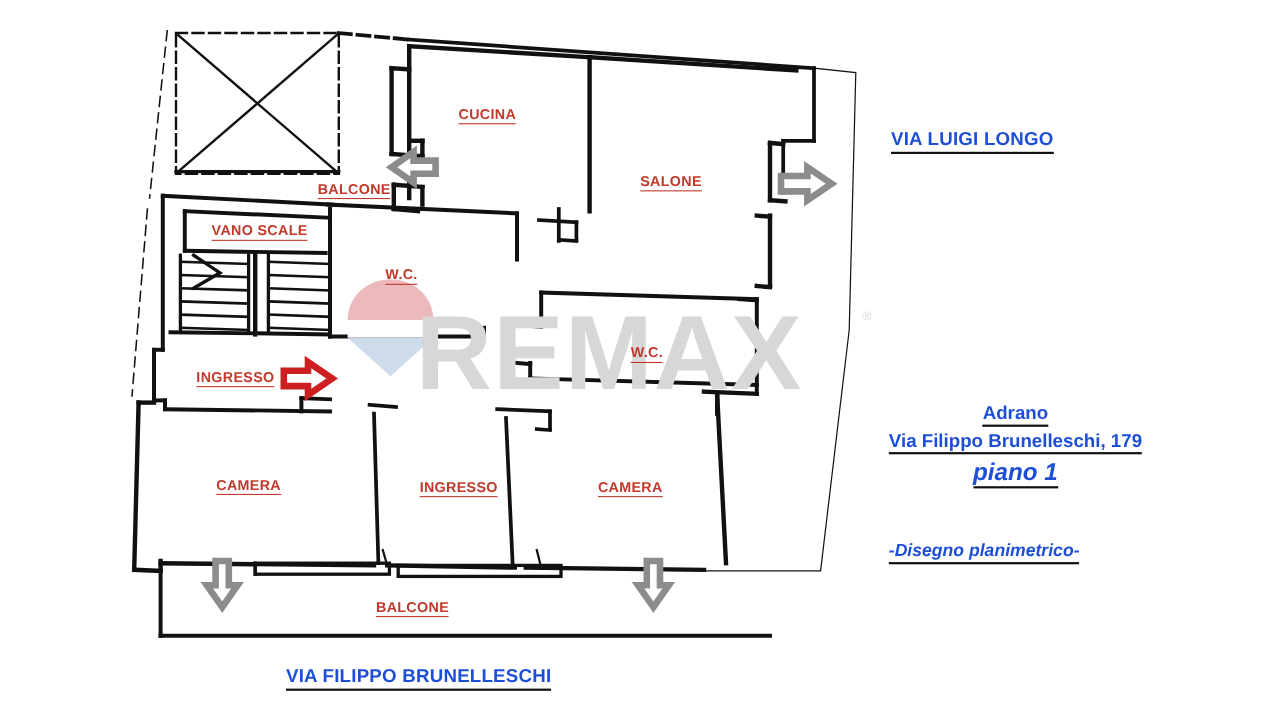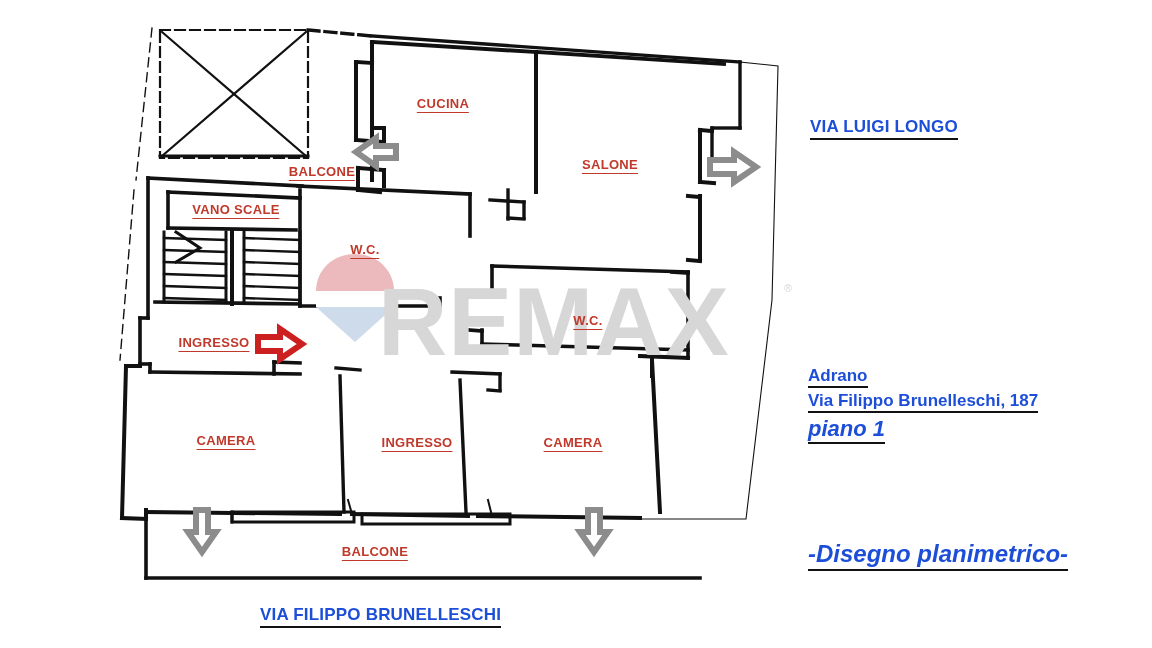--- a/index.html
+++ b/index.html
@@ -56,27 +56,26 @@
     font-weight: bold;
     border-bottom: 2px solid #111111;
     padding-bottom: 0px;
     display: inline-block;
   }
   .addr-line.italic {
     font-style: italic;
     font-size: 22px;
   }
   .caption {
-    font-size: 24px;
+    font-size: 16px;
     font-weight: bold;
     font-style: italic;
     border-bottom: 2.5px solid #111111;
     padding-bottom: 1px;
     display: inline-block;
-    margin-top: 48px;
   }
   
   #watermark {
     position: absolute;
     left: 306px;
     top: 252px;
     width: 510px;
     height: 145px;
     pointer-events: none;
   }
@@ -321,23 +320,23 @@
   <div class="room-label" style="left:214px; top:336px;text-align:center;">INGRESSO</div>
   <div class="room-label" style="left:226px; top:434px;">CAMERA</div>
   <div class="room-label" style="left:417px; top:436px;">INGRESSO</div>
   <div class="room-label" style="left:573px; top:436px;">CAMERA</div>
   <div class="room-label" style="left:375px; top:545px;">BALCONE</div>
 
   <div class="side-text street-name" style="left:810px; top:117px;">VIA LUIGI LONGO</div>
 
   <div class="side-text street-name" style="left:260px; top:605px;">VIA FILIPPO BRUNELLESCHI</div>
 
-  <div class="side-text" style="left:808px; top:366px;">
+  <div class="side-text" style="left:808px; top:366px;text-align:center;">
     <div><span class="addr-line">Adrano</span></div>
-    <div style="margin-top:3px;"><span class="addr-line">Via Filippo Brunelleschi, 187</span></div>
+    <div style="margin-top:3px;"><span class="addr-line">Via Filippo Brunelleschi, 179</span></div>
     <div style="margin-top:3px;"><span class="addr-line italic">piano 1</span></div>
   </div>
 
   <div class="side-text" style="left:808px; top:492px;">
     <span class="caption">-Disegno planimetrico-</span>
   </div>
 
 </div>
 
 </body></html>

